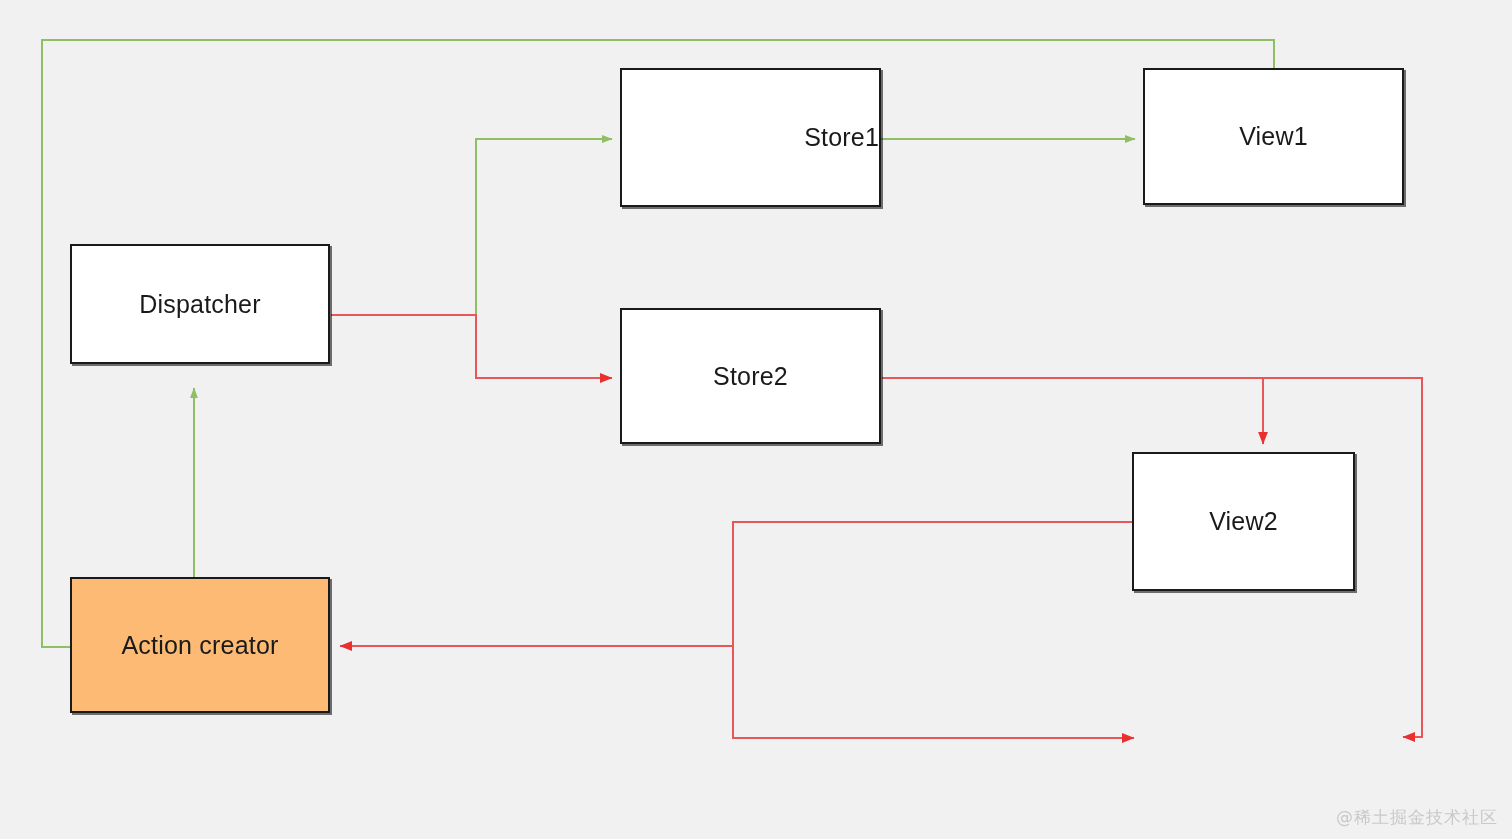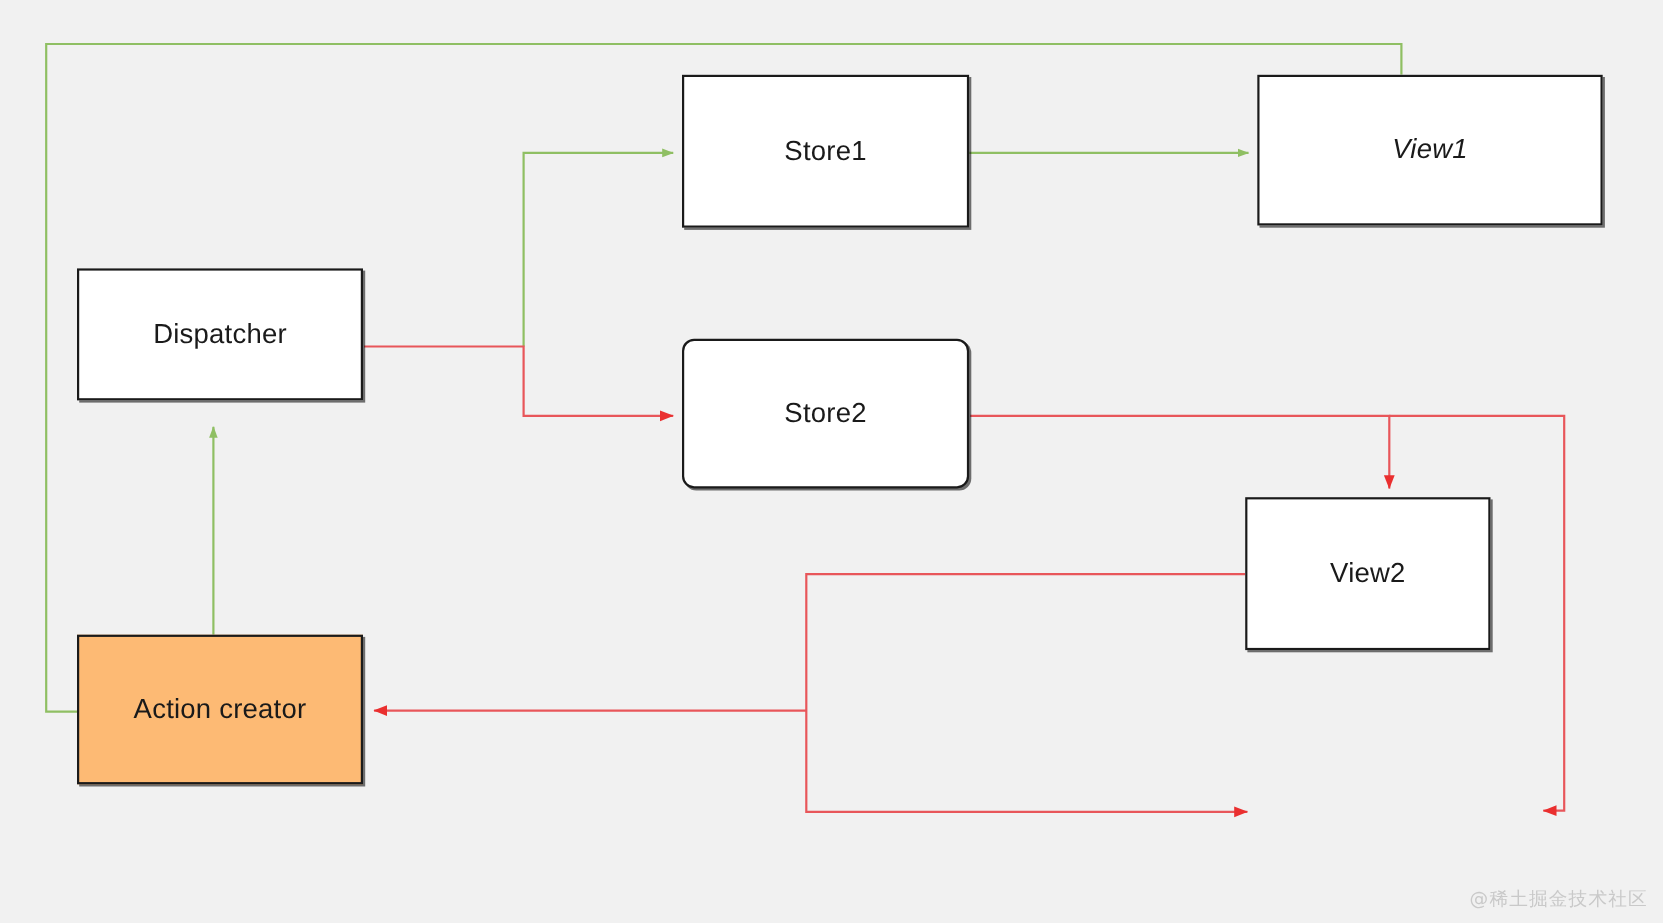--- a/index.html
+++ b/index.html
@@ -78,29 +78,29 @@
         <path d="M 1263 378 L 1422 378 L 1422 737 L 1403 737" fill="none" stroke="#e8565a" stroke-width="2" stroke-linecap="butt" stroke-linejoin="miter" marker-end="url(#arrow-red)"></path>
         <path d="M 1132 522 L 733 522 L 733 738 L 1134 738" fill="none" stroke="#e8565a" stroke-width="2" stroke-linecap="butt" stroke-linejoin="miter" marker-end="url(#arrow-red)"></path>
         <path d="M 733 646 L 340 646" fill="none" stroke="#e8565a" stroke-width="2" stroke-linecap="butt" stroke-linejoin="miter" marker-end="url(#arrow-red)"></path>
       </g>
   </svg>
 
   <div class="node" style="left: 70px; top: 244px; width: 260px; height: 120px; background: rgb(255, 255, 255); border-color: rgb(26, 26, 26);">
     <span class="node-label">Dispatcher</span>
   </div>
 
-  <div class="node" style="left: 620px; top: 68px; width: 261px; height: 139px; background: rgb(255, 255, 255); border-color: rgb(26, 26, 26);">
+  <div class="node" style="left: 620px; top: 68px; width: 261px; height: 139px; background: rgb(255, 255, 255); border-color: rgb(26, 26, 26); justify-content: flex-end;">
     <span class="node-label">Store1</span>
   </div>
 
-  <div class="node" style="left: 1143px; top: 68px; width: 314px; height: 137px; background: rgb(255, 255, 255); border-color: rgb(26, 26, 26); font-style: italic;">
+  <div class="node" style="left: 1143px; top: 68px; width: 261px; height: 137px; background: rgb(255, 255, 255); border-color: rgb(26, 26, 26);">
     <span class="node-label">View1</span>
   </div>
 
-  <div class="node" style="left: 620px; top: 308px; width: 261px; height: 136px; background: rgb(255, 255, 255); border-color: rgb(26, 26, 26); border-radius: 11px;">
+  <div class="node" style="left: 620px; top: 308px; width: 261px; height: 136px; background: rgb(255, 255, 255); border-color: rgb(26, 26, 26);">
     <span class="node-label">Store2</span>
   </div>
 
   <div class="node" style="left: 1132px; top: 452px; width: 223px; height: 139px; background: rgb(255, 255, 255); border-color: rgb(26, 26, 26);">
     <span class="node-label">View2</span>
   </div>
 
 
   <div class="node" style="left: 70px; top: 577px; width: 260px; height: 136px; background: #fdba74; border-color: rgb(26, 26, 26);">
     <span class="node-label">Action creator</span>

